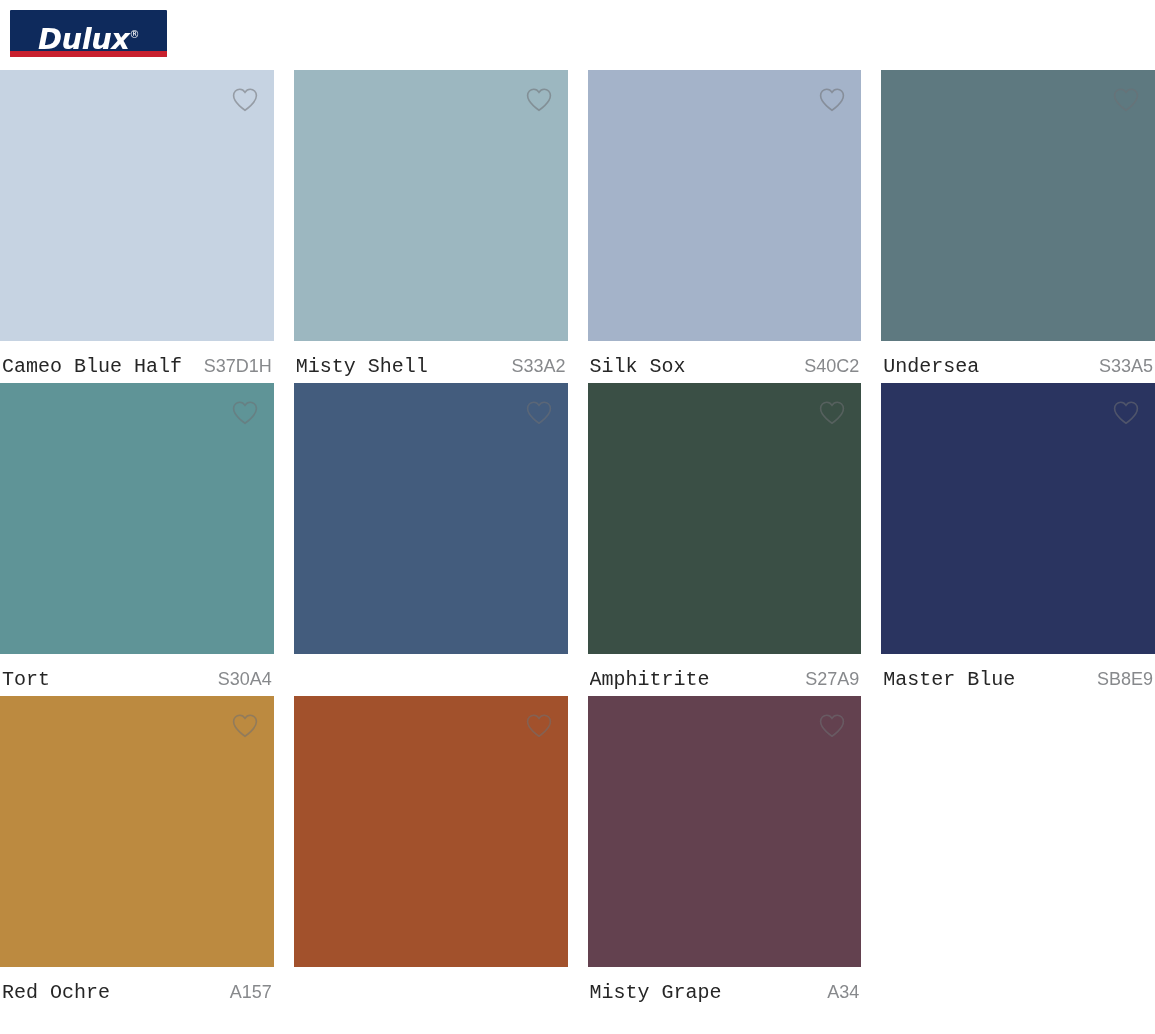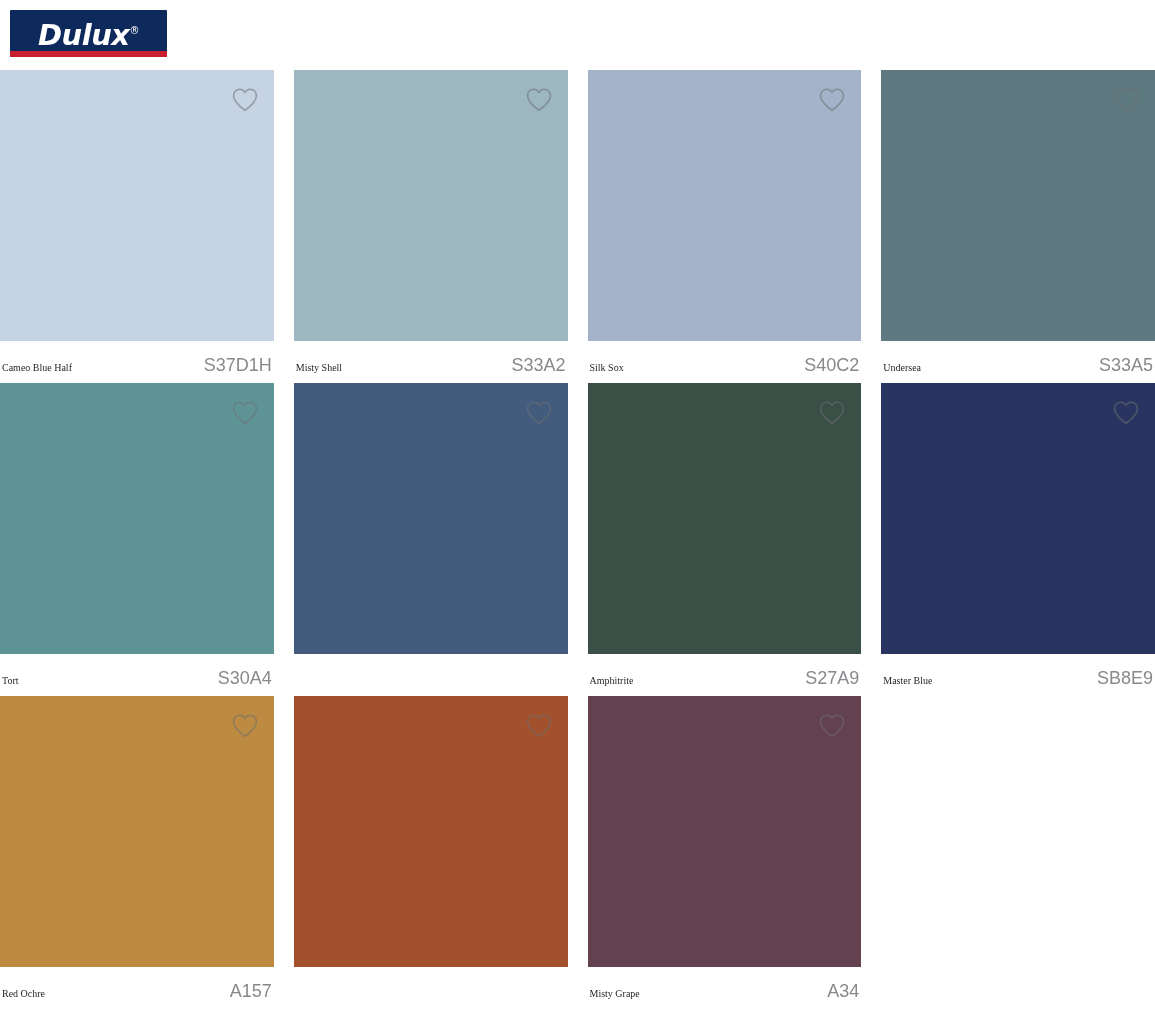--- a/index.html
+++ b/index.html
@@ -31,21 +31,21 @@
     border-radius: 1px;
     overflow: hidden;
     display: block;
   }
   .logo-wordmark {
     position: absolute;
     left: 0;
     top: 0;
     width: 157px;
     height: 41px;
-    line-height: 41px;
+    line-height: 50px;
     text-align: center;
     color: #ffffff;
     font-family: "DejaVu Sans", sans-serif;
     font-weight: bold;
     font-style: italic;
     font-size: 29px;
     letter-spacing: -0.5px;
     white-space: nowrap;
   }
   .logo-reg {
@@ -109,23 +109,23 @@
   }
   .caption {
     display: flex;
     align-items: baseline;
     justify-content: space-between;
     padding: 14px 2px 0 2px;
     height: 38px;
     box-sizing: border-box;
   }
   .color-name {
-    font-size: 10px;
+    font-size: 20px;
     color: #262626;
-    font-family: Liberation Serif, serif;
+    font-family: Liberation Mono, monospace;
     white-space: nowrap;
     overflow: hidden;
     text-overflow: ellipsis;
   }
   .color-code {
     font-size: 18px;
     color: #87898c;
     font-family: "Liberation Sans", sans-serif;
     white-space: nowrap;
     padding-left: 8px;

